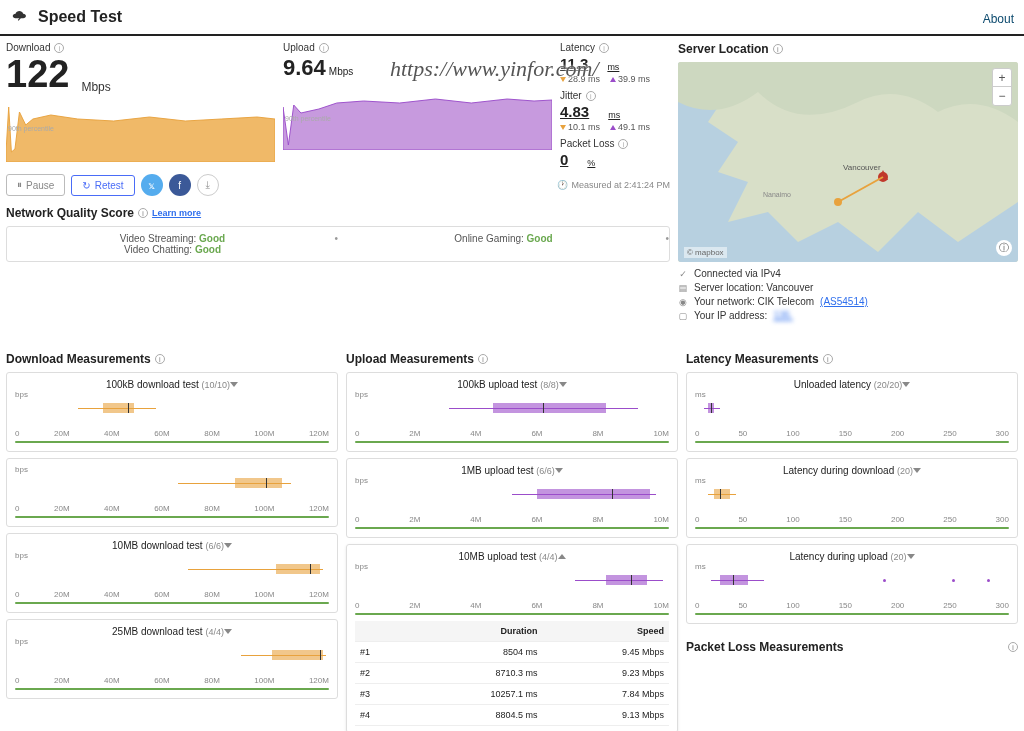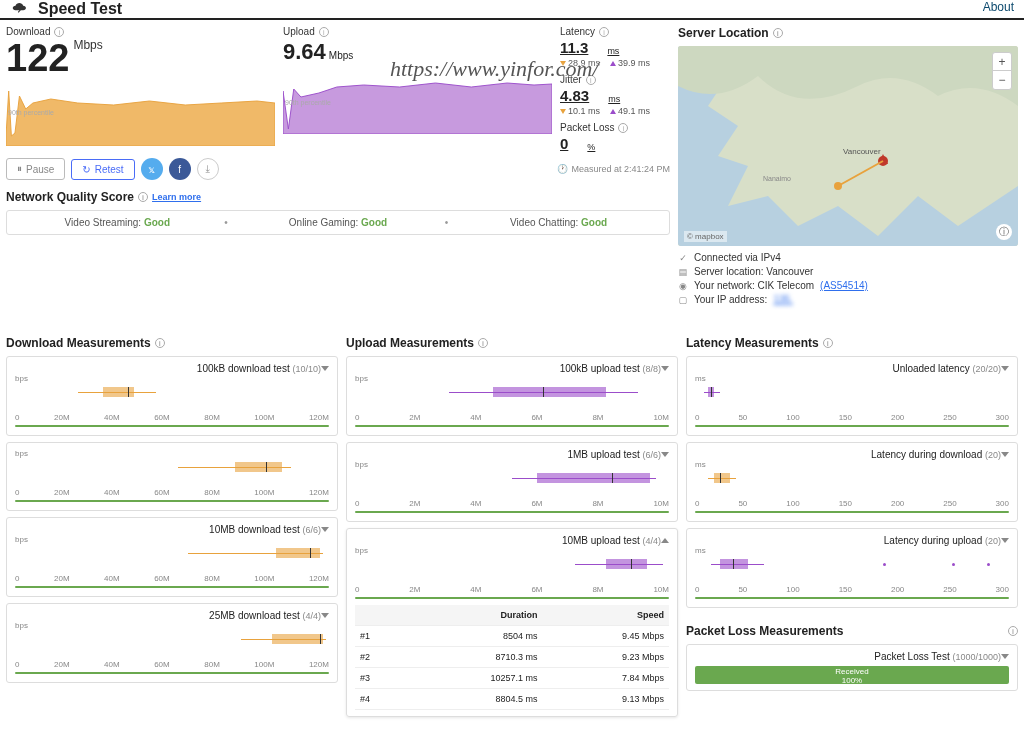--- a/index.html
+++ b/index.html
@@ -1,28 +1,28 @@
 <!DOCTYPE html>
 <html><head>
 <meta charset="utf-8">
 <style>
 * { box-sizing: border-box; margin: 0; padding: 0; }
 body { font-family: -apple-system, BlinkMacSystemFont, "Segoe UI", Arial, sans-serif; font-size: 11px; color: #222; background: #fff; width: 1024px; }
-.header { display: flex; align-items: flex-start; justify-content: space-between; padding: 0 10px; border-bottom: 2px solid #222; }
+.header { display: flex; align-items: flex-end; justify-content: space-between; padding: 8px 10px; border-bottom: 2px solid #222; }
 .logo-wrap { display: flex; align-items: center; gap: 6px; }
 .logo-wrap svg { width: 22px; height: 14px; }
 .logo-text { font-size: 16px; font-weight: 700; }
 .about-link { font-size: 12px; color: #0c4a6e; text-decoration: none; }
 .main { padding: 6px 6px 10px; display: grid; grid-template-columns: 1fr 340px; gap: 8px; }
 .section-title { font-size: 12px; font-weight: 700; margin-bottom: 6px; display: flex; align-items: center; gap: 4px; }
 .info-icon { display: inline-block; width: 10px; height: 10px; border: 1px solid #aaa; border-radius: 50%; font-size: 7px; color: #aaa; text-align: center; line-height: 9px; }
 .speed-row { display: grid; grid-template-columns: 1fr 1fr 110px; gap: 8px; }
 .speed-col { display: flex; flex-direction: column; }
 .metric-label { font-size: 10px; color: #333; margin-bottom: 2px; display: flex; gap: 4px; align-items: center; }
-.big-num { font-size: 38px; font-weight: 600; line-height: 1; display: flex; align-items: flex-start; gap: 4px; }
+.big-num { font-size: 38px; font-weight: 600; line-height: 1; display: flex; align-items: flex-end; gap: 12px; }
 .big-num .unit { font-size: 12px; font-weight: 400; color: #333; }
 .med-num { font-size: 22px; font-weight: 600; display: flex; align-items: baseline; gap: 3px; }
 .med-num .unit { font-size: 10px; font-weight: 400; }
 .sm-num { font-size: 15px; font-weight: 600; display: flex; align-items: flex-end; gap: 19px; text-decoration: underline; }
 .sm-num .unit { font-size: 9px; font-weight: 400; }
 .sub-metrics { display: flex; gap: 10px; margin-top: 2px; font-size: 9px; color: #555; }
 .sub-metrics span { display: flex; align-items: center; gap: 2px; }
 .tri-down { width:0;height:0;border-left:3px solid transparent;border-right:3px solid transparent;border-top:5px solid #e8a23d;display:inline-block; }
 .tri-up { width:0;height:0;border-left:3px solid transparent;border-right:3px solid transparent;border-bottom:5px solid #9b4dca;display:inline-block; }
 .chart-area { height: 65px; position: relative; margin-top: 4px; overflow: hidden; }
@@ -31,42 +31,42 @@
 .btn-group { display: flex; gap: 6px; align-items: center; }
 .btn { border: 1px solid #bbb; background: #fff; padding: 4px 10px; border-radius: 3px; font-size: 10px; color: #888; display: flex; align-items: center; gap: 4px; cursor: pointer; }
 .btn.primary { border-color: #4a6cf7; color: #4a6cf7; }
 .social { width: 22px; height: 22px; border-radius: 50%; display: flex; align-items: center; justify-content: center; color: #fff; font-size: 10px; cursor: pointer; }
 .tw { background: #55acee; }
 .fb { background: #3b5998; }
 .dl { background: #fff; border: 1px solid #ccc; color: #888; }
 .measured-time { font-size: 9px; color: #888; display: flex; align-items: center; gap: 3px; }
 .nqs-box { margin-top: 10px; }
 .learn-more { color: #2f6fed; font-size: 9px; text-decoration: underline; }
-.nqs-bar { border: 1px solid #ddd; border-radius: 3px; padding: 6px 0; display: grid; grid-template-columns: 1fr 1fr 1fr; margin-top: 4px; }
+.nqs-bar { border: 1px solid #ddd; border-radius: 3px; padding: 6px 0; display: grid; grid-template-columns: 1fr 1fr; margin-top: 4px; }
 .nqs-cell { text-align: center; font-size: 10px; color: #555; position: relative; }
 .nqs-cell .good { color: #6aa84f; font-weight: 600; }
 .nqs-cell:not(:last-child)::after { content: "•"; position: absolute; right: 0; top: 0; color: #999; }
 .right-col { }
 .map-box { height: 200px; background: #e0e5d5; border-radius: 3px; position: relative; overflow: hidden; margin-bottom: 6px; }
 .map-box svg { width: 100%; height: 100%; }
 .map-ctrl { position: absolute; right: 6px; top: 6px; background: #fff; border: 1px solid #ccc; border-radius: 3px; width: 20px; }
 .map-ctrl div { height: 18px; text-align: center; line-height: 18px; font-size: 12px; color: #555; cursor: pointer; }
 .map-ctrl div:first-child { border-bottom: 1px solid #ccc; }
 .map-info-btn { position: absolute; right: 6px; bottom: 6px; width: 16px; height: 16px; background: #fff; border-radius: 50%; text-align: center; line-height: 16px; font-size: 10px; color: #555; cursor: pointer; }
 .map-mapbox { position: absolute; left: 6px; bottom: 4px; font-size: 8px; color: #666; background: rgba(255,255,255,0.5); padding: 1px 3px; }
 .server-info { font-size: 10px; color: #333; }
 .server-info div { display: flex; align-items: center; gap: 6px; margin-bottom: 3px; }
 .server-info .lnk { color: #2f6fed; text-decoration: underline; }
 .ico { width: 10px; display: inline-block; text-align: center; color: #888; font-size: 9px; }
 .measurements { grid-column: 1 / -1; display: grid; grid-template-columns: 1fr 1fr 1fr; gap: 8px; margin-top: 20px; }
 .meas-col { }
 .meas-title { font-size: 12px; font-weight: 700; margin-bottom: 6px; display: flex; gap: 4px; align-items: center; }
 .card { border: 1px solid #ddd; border-radius: 3px; padding: 6px 8px; margin-bottom: 6px; position: relative; }
 .card.expanded { box-shadow: 0 1px 3px rgba(0,0,0,0.1); }
-.card-head { display: flex; justify-content: flex-end; align-items: center; font-size: 10px; }
+.card-head { display: flex; justify-content: center; align-items: center; font-size: 10px; }
 .card-head .cnt { color: #888; font-size: 9px; }
 .chev { width: 0; height: 0; border-left: 4px solid transparent; border-right: 4px solid transparent; border-top: 5px solid #888; cursor: pointer; }
 .chev.up { border-top: none; border-bottom: 5px solid #888; }
 .axis { display: flex; justify-content: space-between; font-size: 8px; color: #888; margin-top: 14px; }
 .unit-tiny { font-size: 8px; color: #888; }
 .box-plot { position: relative; height: 14px; margin-top: 2px; }
 .box-plot .whisker { position: absolute; height: 1px; background: currentColor; top: 7px; }
 .box-plot .box { position: absolute; height: 10px; top: 2px; background: currentColor; opacity: 0.6; }
 .box-plot .median { position: absolute; width: 1px; height: 10px; top: 2px; background: #333; }
 .box-plot .dot { position: absolute; width: 3px; height: 3px; border-radius: 50%; top: 6px; background: currentColor; }
@@ -529,25 +529,15 @@
             <span>200</span>
             <span>250</span>
             <span>300</span>
           </div>
     <div class="green-line"></div>
     </div>
         <div class="meas-title" style="margin-top: 16px; justify-content: space-between;">
           <span>Packet Loss Measurements</span>
           <span class="info-icon">i</span>
         </div>
-        <div class="card">
-  <div class="card-head">
-    <span><span>Packet Loss Test</span> <span class="cnt">(1000/1000)</span></span>
-    <span class="chev"></span>
-  </div>
-  <div class="pk-bar">
-            <div>Received</div>
-            <div>100%</div>
-          </div>
-        </div>
       </div>
   </div>
 </div>
 
 </body></html>

